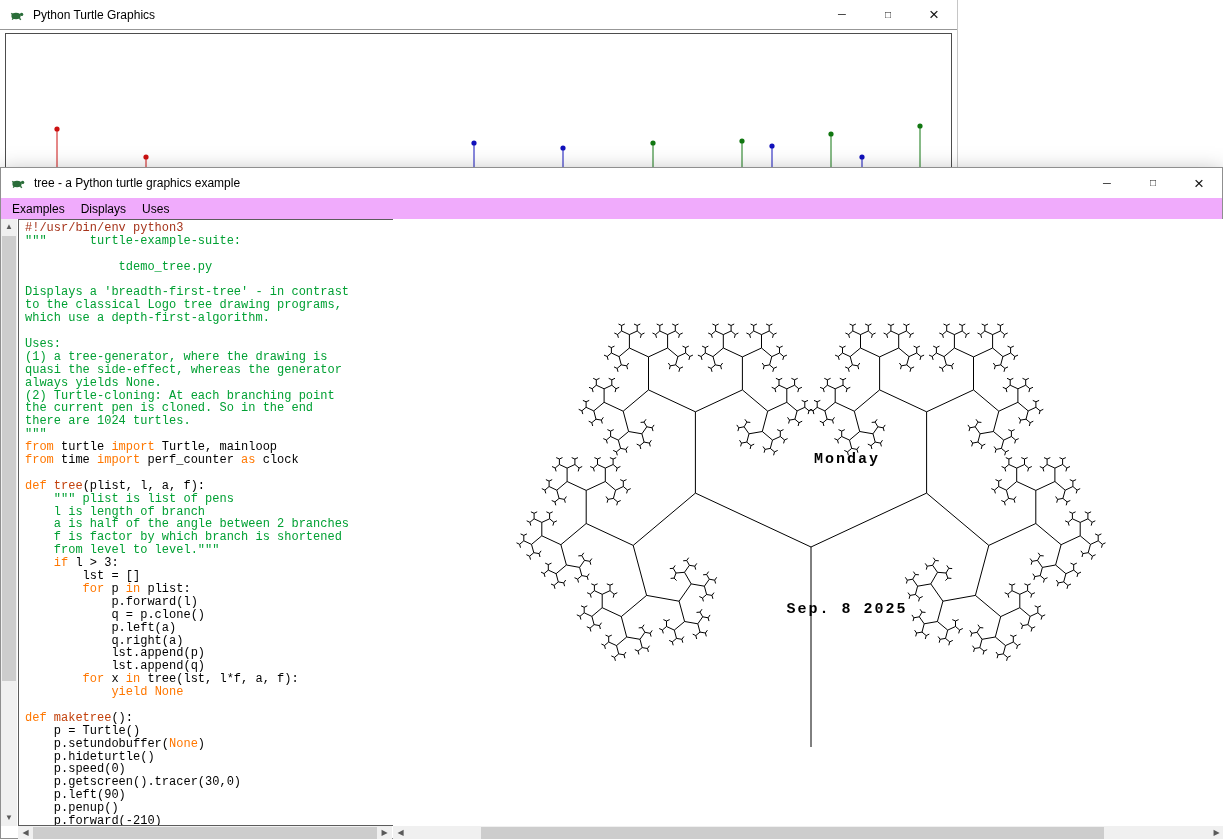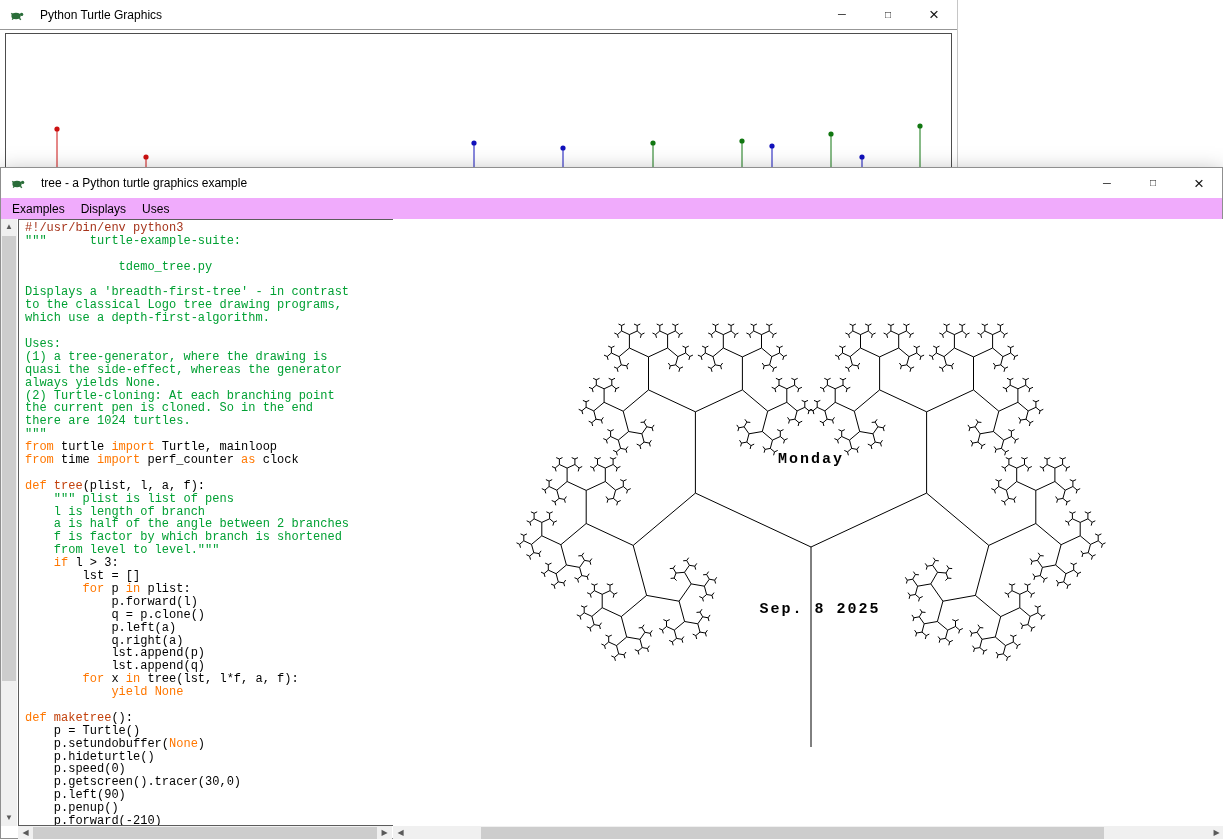--- a/index.html
+++ b/index.html
@@ -1,21 +1,21 @@
 <!DOCTYPE html>
 <html><head>
 <meta charset="utf-8">
 <style>
   *{margin:0;padding:0;box-sizing:border-box;}
   html,body{width:1223px;height:839px;overflow:hidden;}
   body{position:relative;background:#ffffff;font-family:"Liberation Sans",sans-serif;}
 
   .window{position:absolute;background:#fff;}
 
-  .titlebar{height:30px;display:flex;align-items:center;position:relative;background:#fff;gap:7px;}
+  .titlebar{height:30px;display:flex;align-items:center;position:relative;background:#fff;}
   .titlebar-icon{width:16px;height:16px;margin-left:9px;flex:0 0 auto;}
   .titlebar-title{font-size:12px;color:#000;margin-left:8px;flex:1;white-space:nowrap;overflow:hidden;}
   .win-controls{display:flex;height:100%;flex:0 0 auto;}
   .win-btn{width:46px;height:100%;display:flex;align-items:center;justify-content:center;color:#111;cursor:default;}
   .win-btn .glyph{font-size:11px;line-height:1;}
   .win-btn.close .glyph{font-size:17px;}
   .win-btn.max .glyph{font-size:10px;}
 
   
   #bg-window{left:0;top:0;width:958px;height:400px;border-right:1px solid #c6c6c6;}
@@ -36,21 +36,21 @@
   #code-vscroll .sb-btn.top{top:0;}
   #code-vscroll .sb-btn.bottom{bottom:0;}
   #code-vthumb{position:absolute;left:1px;width:14px;top:17px;height:445px;background:#cdcdcd;}
 
   #code-pane{position:absolute;left:17px;top:51px;width:450px;height:607px;background:#fff;border:1px solid #5c5c5c;overflow:hidden;}
   #code-lines{position:absolute;left:6px;top:2px;font-family:"Liberation Mono","DejaVu Sans Mono",monospace;font-size:12px;line-height:12.9px;white-space:pre;color:#000;}
   .code-line{height:12.9px;}
 
   #canvas-pane{position:absolute;left:392px;top:51px;width:831px;height:607px;background:#fff;overflow:hidden;}
   #tree-svg{position:absolute;left:0;top:0;}
-  .canvas-label{position:absolute;transform:translate(-50%,-50%);font-family:"Liberation Mono","DejaVu Sans Mono",monospace;font-weight:bold;font-size:15px;letter-spacing:2px;color:#000;white-space:nowrap;}
+  .canvas-label{position:absolute;transform:translate(-50%,-50%);font-family:"Liberation Mono","DejaVu Sans Mono",monospace;font-weight:bold;font-size:15px;letter-spacing:2px;color:#000;white-space:nowrap;margin-left:36px;}
 
   .hscroll{position:absolute;top:658px;height:14px;background:#f0f0f0;}
   #code-hscroll{left:17px;width:374px;}
   #canvas-hscroll{left:392px;width:831px;}
   .hscroll .sb-btn{width:15px;height:14px;top:0;}
   .hscroll .sb-btn.left{left:0;}
   .hscroll .sb-btn.right{right:0;}
   .hthumb{position:absolute;top:1px;height:12px;background:#cdcdcd;}
   #code-hthumb{left:15px;right:15px;}
   #canvas-hthumb{left:88px;width:623px;}
@@ -175,21 +175,21 @@
 
   <div id="code-pane">
     <div id="code-lines"><div class="code-line"><span class="tok-c">#!/usr/bin/env python3</span></div><div class="code-line"><span class="tok-s">"""      turtle-example-suite:</span></div><div class="code-line">&nbsp;</div><div class="code-line"><span class="tok-s">             tdemo_tree.py</span></div><div class="code-line">&nbsp;</div><div class="code-line"><span class="tok-s">Displays a 'breadth-first-tree' - in contrast</span></div><div class="code-line"><span class="tok-s">to the classical Logo tree drawing programs,</span></div><div class="code-line"><span class="tok-s">which use a depth-first-algorithm.</span></div><div class="code-line">&nbsp;</div><div class="code-line"><span class="tok-s">Uses:</span></div><div class="code-line"><span class="tok-s">(1) a tree-generator, where the drawing is</span></div><div class="code-line"><span class="tok-s">quasi the side-effect, whereas the generator</span></div><div class="code-line"><span class="tok-s">always yields None.</span></div><div class="code-line"><span class="tok-s">(2) Turtle-cloning: At each branching point</span></div><div class="code-line"><span class="tok-s">the current pen is cloned. So in the end</span></div><div class="code-line"><span class="tok-s">there are 1024 turtles.</span></div><div class="code-line"><span class="tok-s">"""</span></div><div class="code-line"><span class="tok-k">from</span><span class="tok-p"> turtle </span><span class="tok-k">import</span><span class="tok-p"> Turtle, mainloop</span></div><div class="code-line"><span class="tok-k">from</span><span class="tok-p"> time </span><span class="tok-k">import</span><span class="tok-p"> perf_counter </span><span class="tok-k">as</span><span class="tok-p"> clock</span></div><div class="code-line">&nbsp;</div><div class="code-line"><span class="tok-k">def</span><span class="tok-p"> </span><span class="tok-d">tree</span><span class="tok-p">(plist, l, a, f):</span></div><div class="code-line"><span class="tok-p">    </span><span class="tok-s">""" plist is list of pens</span></div><div class="code-line"><span class="tok-s">    l is length of branch</span></div><div class="code-line"><span class="tok-s">    a is half of the angle between 2 branches</span></div><div class="code-line"><span class="tok-s">    f is factor by which branch is shortened</span></div><div class="code-line"><span class="tok-s">    from level to level."""</span></div><div class="code-line"><span class="tok-p">    </span><span class="tok-k">if</span><span class="tok-p"> l &gt; 3:</span></div><div class="code-line"><span class="tok-p">        lst = []</span></div><div class="code-line"><span class="tok-p">        </span><span class="tok-k">for</span><span class="tok-p"> p </span><span class="tok-k">in</span><span class="tok-p"> plist:</span></div><div class="code-line"><span class="tok-p">            p.forward(l)</span></div><div class="code-line"><span class="tok-p">            q = p.clone()</span></div><div class="code-line"><span class="tok-p">            p.left(a)</span></div><div class="code-line"><span class="tok-p">            q.right(a)</span></div><div class="code-line"><span class="tok-p">            lst.append(p)</span></div><div class="code-line"><span class="tok-p">            lst.append(q)</span></div><div class="code-line"><span class="tok-p">        </span><span class="tok-k">for</span><span class="tok-p"> x </span><span class="tok-k">in</span><span class="tok-p"> tree(lst, l*f, a, f):</span></div><div class="code-line"><span class="tok-p">            </span><span class="tok-k">yield</span><span class="tok-p"> </span><span class="tok-k">None</span></div><div class="code-line">&nbsp;</div><div class="code-line"><span class="tok-k">def</span><span class="tok-p"> </span><span class="tok-d">maketree</span><span class="tok-p">():</span></div><div class="code-line"><span class="tok-p">    p = Turtle()</span></div><div class="code-line"><span class="tok-p">    p.setundobuffer(</span><span class="tok-k">None</span><span class="tok-p">)</span></div><div class="code-line"><span class="tok-p">    p.hideturtle()</span></div><div class="code-line"><span class="tok-p">    p.speed(0)</span></div><div class="code-line"><span class="tok-p">    p.getscreen().tracer(30,0)</span></div><div class="code-line"><span class="tok-p">    p.left(90)</span></div><div class="code-line"><span class="tok-p">    p.penup()</span></div><div class="code-line"><span class="tok-p">    p.forward(-210)</span></div></div>
   </div>
 
   <div id="canvas-pane">
     <svg id="tree-svg" width="831" height="607">
       <path id="tree-path" fill="none" stroke-width="1" d="M418.0 528.0L418.0 328.0M418.0 328.0L302.4 274.1M302.4 274.1L240.2 326.4M240.2 326.4L253.6 376.4M253.6 376.4L286.1 382.2M286.1 382.2L298.2 364.9M298.2 364.9L291.5 353.3M291.5 353.3L283.0 354.0M283.0 354.0L281.1 359.1M281.1 359.1L283.6 361.6M281.1 359.1L277.6 359.4M283.0 354.0L280.2 349.3M280.2 349.3L276.8 349.6M280.2 349.3L282.2 346.4M291.5 353.3L296.4 346.3M296.4 346.3L293.7 341.5M293.7 341.5L290.2 341.8M293.7 341.5L295.7 338.7M296.4 346.3L301.8 347.2M301.8 347.2L303.8 344.4M301.8 347.2L302.7 350.6M298.2 364.9L311.4 367.2M311.4 367.2L316.3 360.2M316.3 360.2L313.6 355.5M313.6 355.5L310.1 355.8M313.6 355.5L315.6 352.6M316.3 360.2L321.7 361.2M321.7 361.2L323.7 358.3M321.7 361.2L322.6 364.5M311.4 367.2L313.6 375.5M313.6 375.5L319.0 376.4M319.0 376.4L321.0 373.6M319.0 376.4L319.9 379.8M313.6 375.5L309.5 379.0M309.5 379.0L310.4 382.4M309.5 379.0L306.3 377.5M286.1 382.2L291.6 402.5M291.6 402.5L304.8 404.8M304.8 404.8L309.7 397.8M309.7 397.8L307.0 393.1M307.0 393.1L303.5 393.4M307.0 393.1L309.0 390.2M309.7 397.8L315.1 398.8M315.1 398.8L317.1 395.9M315.1 398.8L316.0 402.1M304.8 404.8L307.0 413.1M307.0 413.1L312.4 414.0M312.4 414.0L314.4 411.2M312.4 414.0L313.3 417.4M307.0 413.1L302.8 416.6M302.8 416.6L303.7 420.0M302.8 416.6L299.7 415.1M291.6 402.5L281.3 411.1M281.3 411.1L283.5 419.4M283.5 419.4L288.9 420.3M288.9 420.3L290.9 417.5M288.9 420.3L289.8 423.7M283.5 419.4L279.3 422.9M279.3 422.9L280.2 426.3M279.3 422.9L276.2 421.4M281.3 411.1L273.5 407.5M273.5 407.5L269.4 411.0M269.4 411.0L270.3 414.4M269.4 411.0L266.2 409.5M273.5 407.5L273.5 402.0M273.5 402.0L270.4 400.6M273.5 402.0L276.7 400.6M253.6 376.4L228.3 397.6M228.3 397.6L233.7 418.0M233.7 418.0L247.0 420.3M247.0 420.3L251.9 413.3M251.9 413.3L249.1 408.6M249.1 408.6L245.7 408.9M249.1 408.6L251.1 405.7M251.9 413.3L257.2 414.3M257.2 414.3L259.2 411.4M257.2 414.3L258.1 417.6M247.0 420.3L249.2 428.6M249.2 428.6L254.5 429.5M254.5 429.5L256.5 426.7M254.5 429.5L255.4 432.9M249.2 428.6L245.0 432.1M245.0 432.1L245.9 435.5M245.0 432.1L241.8 430.6M233.7 418.0L223.5 426.6M223.5 426.6L225.7 434.9M225.7 434.9L231.0 435.8M231.0 435.8L233.0 433.0M231.0 435.8L231.9 439.2M225.7 434.9L221.5 438.4M221.5 438.4L222.4 441.8M221.5 438.4L218.3 436.9M223.5 426.6L215.7 423.0M215.7 423.0L211.5 426.5M211.5 426.5L212.4 429.9M211.5 426.5L208.4 425.0M215.7 423.0L215.7 417.5M215.7 417.5L212.5 416.1M215.7 417.5L218.8 416.1M228.3 397.6L209.2 388.7M209.2 388.7L198.9 397.4M198.9 397.4L201.1 405.6M201.1 405.6L206.5 406.6M206.5 406.6L208.5 403.7M206.5 406.6L207.4 410.0M201.1 405.6L197.0 409.2M197.0 409.2L197.9 412.5M197.0 409.2L193.8 407.7M198.9 397.4L191.2 393.8M191.2 393.8L187.0 397.3M187.0 397.3L187.9 400.6M187.0 397.3L183.8 395.8M191.2 393.8L191.2 388.3M191.2 388.3L188.0 386.8M191.2 388.3L194.3 386.8M209.2 388.7L209.2 375.3M209.2 375.3L201.4 371.7M201.4 371.7L197.3 375.2M197.3 375.2L198.2 378.6M197.3 375.2L194.1 373.7M201.4 371.7L201.4 366.2M201.4 366.2L198.3 364.8M201.4 366.2L204.6 364.8M209.2 375.3L217.0 371.7M217.0 371.7L217.0 366.2M217.0 366.2L213.8 364.8M217.0 366.2L220.1 364.8M217.0 371.7L221.1 375.2M221.1 375.2L224.3 373.7M221.1 375.2L220.2 378.6M240.2 326.4L193.2 304.5M193.2 304.5L167.9 325.7M167.9 325.7L173.4 346.0M173.4 346.0L186.6 348.4M186.6 348.4L191.5 341.4M191.5 341.4L188.8 336.6M188.8 336.6L185.3 336.9M188.8 336.6L190.8 333.8M191.5 341.4L196.9 342.3M196.9 342.3L198.9 339.5M196.9 342.3L197.8 345.7M186.6 348.4L188.8 356.6M188.8 356.6L194.2 357.6M194.2 357.6L196.2 354.7M194.2 357.6L195.1 360.9M188.8 356.6L184.6 360.1M184.6 360.1L185.5 363.5M184.6 360.1L181.5 358.7M173.4 346.0L163.1 354.7M163.1 354.7L165.3 362.9M165.3 362.9L170.7 363.9M170.7 363.9L172.7 361.0M170.7 363.9L171.6 367.2M165.3 362.9L161.1 366.4M161.1 366.4L162.0 369.8M161.1 366.4L158.0 365.0M163.1 354.7L155.3 351.1M155.3 351.1L151.1 354.6M151.1 354.6L152.0 357.9M151.1 354.6L148.0 353.1M155.3 351.1L155.3 345.6M155.3 345.6L152.2 344.1M155.3 345.6L158.5 344.1M167.9 325.7L148.8 316.8M148.8 316.8L138.5 325.4M138.5 325.4L140.8 333.7M140.8 333.7L146.1 334.6M146.1 334.6L148.1 331.8M146.1 334.6L147.0 338.0M140.8 333.7L136.6 337.2M136.6 337.2L137.5 340.6M136.6 337.2L133.4 335.7M138.5 325.4L130.8 321.8M130.8 321.8L126.6 325.3M126.6 325.3L127.5 328.7M126.6 325.3L123.5 323.8M130.8 321.8L130.8 316.4M130.8 316.4L127.6 314.9M130.8 316.4L133.9 314.9M148.8 316.8L148.8 303.4M148.8 303.4L141.1 299.8M141.1 299.8L136.9 303.3M136.9 303.3L137.8 306.6M136.9 303.3L133.7 301.8M141.1 299.8L141.1 294.3M141.1 294.3L137.9 292.8M141.1 294.3L144.2 292.8M148.8 303.4L156.6 299.8M156.6 299.8L156.6 294.3M156.6 294.3L153.4 292.8M156.6 294.3L159.7 292.8M156.6 299.8L160.8 303.3M160.8 303.3L163.9 301.8M160.8 303.3L159.9 306.6M193.2 304.5L193.2 271.4M193.2 271.4L174.1 262.5M174.1 262.5L163.8 271.2M163.8 271.2L166.1 279.4M166.1 279.4L171.4 280.4M171.4 280.4L173.4 277.5M171.4 280.4L172.3 283.7M166.1 279.4L161.9 282.9M161.9 282.9L162.8 286.3M161.9 282.9L158.7 281.5M163.8 271.2L156.1 267.5M156.1 267.5L151.9 271.1M151.9 271.1L152.8 274.4M151.9 271.1L148.8 269.6M156.1 267.5L156.1 262.1M156.1 262.1L152.9 260.6M156.1 262.1L159.2 260.6M174.1 262.5L174.1 249.1M174.1 249.1L166.4 245.5M166.4 245.5L162.2 249.0M162.2 249.0L163.1 252.4M162.2 249.0L159.0 247.5M166.4 245.5L166.4 240.0M166.4 240.0L163.2 238.6M166.4 240.0L169.5 238.6M174.1 249.1L181.9 245.5M181.9 245.5L181.9 240.0M181.9 240.0L178.7 238.6M181.9 240.0L185.0 238.6M181.9 245.5L186.1 249.0M186.1 249.0L189.2 247.5M186.1 249.0L185.2 252.4M193.2 271.4L212.3 262.5M212.3 262.5L212.3 249.1M212.3 249.1L204.5 245.5M204.5 245.5L200.4 249.0M200.4 249.0L201.3 252.4M200.4 249.0L197.2 247.5M204.5 245.5L204.5 240.0M204.5 240.0L201.4 238.6M204.5 240.0L207.7 238.6M212.3 249.1L220.1 245.5M220.1 245.5L220.1 240.0M220.1 240.0L216.9 238.6M220.1 240.0L223.2 238.6M220.1 245.5L224.2 249.0M224.2 249.0L227.4 247.5M224.2 249.0L223.3 252.4M212.3 262.5L222.6 271.2M222.6 271.2L230.3 267.5M230.3 267.5L230.3 262.1M230.3 262.1L227.2 260.6M230.3 262.1L233.5 260.6M230.3 267.5L234.5 271.1M234.5 271.1L237.7 269.6M234.5 271.1L233.6 274.4M222.6 271.2L220.4 279.4M220.4 279.4L224.6 282.9M224.6 282.9L227.7 281.5M224.6 282.9L223.7 286.3M220.4 279.4L215.0 280.4M215.0 280.4L214.1 283.7M215.0 280.4L213.0 277.5M302.4 274.1L302.4 192.8M302.4 192.8L255.5 170.9M255.5 170.9L230.2 192.2M230.2 192.2L235.6 212.5M235.6 212.5L248.9 214.8M248.9 214.8L253.8 207.8M253.8 207.8L251.0 203.1M251.0 203.1L247.6 203.4M251.0 203.1L253.0 200.3M253.8 207.8L259.1 208.8M259.1 208.8L261.1 205.9M259.1 208.8L260.0 212.1M248.9 214.8L251.1 223.1M251.1 223.1L256.4 224.1M256.4 224.1L258.4 221.2M256.4 224.1L257.3 227.4M251.1 223.1L246.9 226.6M246.9 226.6L247.8 230.0M246.9 226.6L243.7 225.1M235.6 212.5L225.3 221.1M225.3 221.1L227.6 229.4M227.6 229.4L232.9 230.4M232.9 230.4L234.9 227.5M232.9 230.4L233.8 233.7M227.6 229.4L223.4 232.9M223.4 232.9L224.3 236.3M223.4 232.9L220.2 231.4M225.3 221.1L217.6 217.5M217.6 217.5L213.4 221.0M213.4 221.0L214.3 224.4M213.4 221.0L210.3 219.6M217.6 217.5L217.6 212.1M217.6 212.1L214.4 210.6M217.6 212.1L220.7 210.6M230.2 192.2L211.1 183.3M211.1 183.3L200.8 191.9M200.8 191.9L203.0 200.2M203.0 200.2L208.4 201.1M208.4 201.1L210.4 198.3M208.4 201.1L209.3 204.5M203.0 200.2L198.8 203.7M198.8 203.7L199.7 207.0M198.8 203.7L195.7 202.2M200.8 191.9L193.1 188.3M193.1 188.3L188.9 191.8M188.9 191.8L189.8 195.1M188.9 191.8L185.7 190.3M193.1 188.3L193.1 182.8M193.1 182.8L189.9 181.4M193.1 182.8L196.2 181.4M211.1 183.3L211.1 169.8M211.1 169.8L203.3 166.2M203.3 166.2L199.2 169.7M199.2 169.7L200.1 173.1M199.2 169.7L196.0 168.3M203.3 166.2L203.3 160.8M203.3 160.8L200.2 159.3M203.3 160.8L206.5 159.3M211.1 169.8L218.8 166.2M218.8 166.2L218.8 160.8M218.8 160.8L215.7 159.3M218.8 160.8L222.0 159.3M218.8 166.2L223.0 169.7M223.0 169.7L226.2 168.3M223.0 169.7L222.1 173.1M255.5 170.9L255.5 137.9M255.5 137.9L236.4 129.0M236.4 129.0L226.1 137.6M226.1 137.6L228.3 145.9M228.3 145.9L233.7 146.8M233.7 146.8L235.7 144.0M233.7 146.8L234.6 150.2M228.3 145.9L224.1 149.4M224.1 149.4L225.0 152.8M224.1 149.4L221.0 147.9M226.1 137.6L218.4 134.0M218.4 134.0L214.2 137.5M214.2 137.5L215.1 140.9M214.2 137.5L211.0 136.1M218.4 134.0L218.4 128.6M218.4 128.6L215.2 127.1M218.4 128.6L221.5 127.1M236.4 129.0L236.4 115.6M236.4 115.6L228.6 112.0M228.6 112.0L224.5 115.5M224.5 115.5L225.4 118.8M224.5 115.5L221.3 114.0M228.6 112.0L228.6 106.5M228.6 106.5L225.5 105.0M228.6 106.5L231.8 105.0M236.4 115.6L244.2 112.0M244.2 112.0L244.2 106.5M244.2 106.5L241.0 105.0M244.2 106.5L247.3 105.0M244.2 112.0L248.3 115.5M248.3 115.5L251.5 114.0M248.3 115.5L247.4 118.8M255.5 137.9L274.6 129.0M274.6 129.0L274.6 115.6M274.6 115.6L266.8 112.0M266.8 112.0L262.6 115.5M262.6 115.5L263.5 118.8M262.6 115.5L259.5 114.0M266.8 112.0L266.8 106.5M266.8 106.5L263.7 105.0M266.8 106.5L270.0 105.0M274.6 115.6L282.3 112.0M282.3 112.0L282.3 106.5M282.3 106.5L279.2 105.0M282.3 106.5L285.5 105.0M282.3 112.0L286.5 115.5M286.5 115.5L289.7 114.0M286.5 115.5L285.6 118.8M274.6 129.0L284.9 137.6M284.9 137.6L292.6 134.0M292.6 134.0L292.6 128.6M292.6 128.6L289.5 127.1M292.6 128.6L295.8 127.1M292.6 134.0L296.8 137.5M296.8 137.5L299.9 136.1M296.8 137.5L295.9 140.9M284.9 137.6L282.6 145.9M282.6 145.9L286.8 149.4M286.8 149.4L290.0 147.9M286.8 149.4L285.9 152.8M282.6 145.9L277.3 146.8M277.3 146.8L276.4 150.2M277.3 146.8L275.3 144.0M302.4 192.8L349.4 170.9M349.4 170.9L349.4 137.9M349.4 137.9L330.3 129.0M330.3 129.0L320.0 137.6M320.0 137.6L322.3 145.9M322.3 145.9L327.6 146.8M327.6 146.8L329.6 144.0M327.6 146.8L328.5 150.2M322.3 145.9L318.1 149.4M318.1 149.4L319.0 152.8M318.1 149.4L314.9 147.9M320.0 137.6L312.3 134.0M312.3 134.0L308.1 137.5M308.1 137.5L309.0 140.9M308.1 137.5L304.9 136.1M312.3 134.0L312.3 128.6M312.3 128.6L309.1 127.1M312.3 128.6L315.4 127.1M330.3 129.0L330.3 115.6M330.3 115.6L322.6 112.0M322.6 112.0L318.4 115.5M318.4 115.5L319.3 118.8M318.4 115.5L315.2 114.0M322.6 112.0L322.6 106.5M322.6 106.5L319.4 105.0M322.6 106.5L325.7 105.0M330.3 115.6L338.1 112.0M338.1 112.0L338.1 106.5M338.1 106.5L334.9 105.0M338.1 106.5L341.2 105.0M338.1 112.0L342.3 115.5M342.3 115.5L345.4 114.0M342.3 115.5L341.4 118.8M349.4 137.9L368.5 129.0M368.5 129.0L368.5 115.6M368.5 115.6L360.7 112.0M360.7 112.0L356.6 115.5M356.6 115.5L357.5 118.8M356.6 115.5L353.4 114.0M360.7 112.0L360.7 106.5M360.7 106.5L357.6 105.0M360.7 106.5L363.9 105.0M368.5 115.6L376.2 112.0M376.2 112.0L376.2 106.5M376.2 106.5L373.1 105.0M376.2 106.5L379.4 105.0M376.2 112.0L380.4 115.5M380.4 115.5L383.6 114.0M380.4 115.5L379.5 118.8M368.5 129.0L378.8 137.6M378.8 137.6L386.5 134.0M386.5 134.0L386.5 128.6M386.5 128.6L383.4 127.1M386.5 128.6L389.7 127.1M386.5 134.0L390.7 137.5M390.7 137.5L393.9 136.1M390.7 137.5L389.8 140.9M378.8 137.6L376.6 145.9M376.6 145.9L380.7 149.4M380.7 149.4L383.9 147.9M380.7 149.4L379.8 152.8M376.6 145.9L371.2 146.8M371.2 146.8L370.3 150.2M371.2 146.8L369.2 144.0M349.4 170.9L374.7 192.2M374.7 192.2L393.8 183.3M393.8 183.3L393.8 169.8M393.8 169.8L386.0 166.2M386.0 166.2L381.9 169.7M381.9 169.7L382.8 173.1M381.9 169.7L378.7 168.3M386.0 166.2L386.0 160.8M386.0 160.8L382.9 159.3M386.0 160.8L389.2 159.3M393.8 169.8L401.6 166.2M401.6 166.2L401.6 160.8M401.6 160.8L398.4 159.3M401.6 160.8L404.7 159.3M401.6 166.2L405.7 169.7M405.7 169.7L408.9 168.3M405.7 169.7L404.8 173.1M393.8 183.3L404.1 191.9M404.1 191.9L411.8 188.3M411.8 188.3L411.8 182.8M411.8 182.8L408.7 181.4M411.8 182.8L415.0 181.4M411.8 188.3L416.0 191.8M416.0 191.8L419.2 190.3M416.0 191.8L415.1 195.1M404.1 191.9L401.9 200.2M401.9 200.2L406.0 203.7M406.0 203.7L409.2 202.2M406.0 203.7L405.1 207.0M401.9 200.2L396.5 201.1M396.5 201.1L395.6 204.5M396.5 201.1L394.5 198.3M374.7 192.2L369.3 212.5M369.3 212.5L379.5 221.1M379.5 221.1L387.3 217.5M387.3 217.5L387.3 212.1M387.3 212.1L384.2 210.6M387.3 212.1L390.5 210.6M387.3 217.5L391.5 221.0M391.5 221.0L394.6 219.6M391.5 221.0L390.6 224.4M379.5 221.1L377.3 229.4M377.3 229.4L381.5 232.9M381.5 232.9L384.7 231.4M381.5 232.9L380.6 236.3M377.3 229.4L372.0 230.4M372.0 230.4L371.1 233.7M372.0 230.4L370.0 227.5M369.3 212.5L356.0 214.8M356.0 214.8L353.8 223.1M353.8 223.1L358.0 226.6M358.0 226.6L361.2 225.1M358.0 226.6L357.1 230.0M353.8 223.1L348.5 224.1M348.5 224.1L347.6 227.4M348.5 224.1L346.5 221.2M356.0 214.8L351.1 207.8M351.1 207.8L345.8 208.8M345.8 208.8L344.9 212.1M345.8 208.8L343.8 205.9M351.1 207.8L353.9 203.1M353.9 203.1L351.9 200.3M353.9 203.1L357.3 203.4M418.0 328.0L533.6 274.1M533.6 274.1L533.6 192.8M533.6 192.8L486.6 170.9M486.6 170.9L461.3 192.2M461.3 192.2L466.7 212.5M466.7 212.5L480.0 214.8M480.0 214.8L484.9 207.8M484.9 207.8L482.1 203.1M482.1 203.1L478.7 203.4M482.1 203.1L484.1 200.3M484.9 207.8L490.2 208.8M490.2 208.8L492.2 205.9M490.2 208.8L491.1 212.1M480.0 214.8L482.2 223.1M482.2 223.1L487.5 224.1M487.5 224.1L489.5 221.2M487.5 224.1L488.4 227.4M482.2 223.1L478.0 226.6M478.0 226.6L478.9 230.0M478.0 226.6L474.8 225.1M466.7 212.5L456.5 221.1M456.5 221.1L458.7 229.4M458.7 229.4L464.0 230.4M464.0 230.4L466.0 227.5M464.0 230.4L464.9 233.7M458.7 229.4L454.5 232.9M454.5 232.9L455.4 236.3M454.5 232.9L451.3 231.4M456.5 221.1L448.7 217.5M448.7 217.5L444.5 221.0M444.5 221.0L445.4 224.4M444.5 221.0L441.4 219.6M448.7 217.5L448.7 212.1M448.7 212.1L445.5 210.6M448.7 212.1L451.8 210.6M461.3 192.2L442.2 183.3M442.2 183.3L431.9 191.9M431.9 191.9L434.1 200.2M434.1 200.2L439.5 201.1M439.5 201.1L441.5 198.3M439.5 201.1L440.4 204.5M434.1 200.2L430.0 203.7M430.0 203.7L430.9 207.0M430.0 203.7L426.8 202.2M431.9 191.9L424.2 188.3M424.2 188.3L420.0 191.8M420.0 191.8L420.9 195.1M420.0 191.8L416.8 190.3M424.2 188.3L424.2 182.8M424.2 182.8L421.0 181.4M424.2 182.8L427.3 181.4M442.2 183.3L442.2 169.8M442.2 169.8L434.4 166.2M434.4 166.2L430.3 169.7M430.3 169.7L431.2 173.1M430.3 169.7L427.1 168.3M434.4 166.2L434.4 160.8M434.4 160.8L431.3 159.3M434.4 160.8L437.6 159.3M442.2 169.8L450.0 166.2M450.0 166.2L450.0 160.8M450.0 160.8L446.8 159.3M450.0 160.8L453.1 159.3M450.0 166.2L454.1 169.7M454.1 169.7L457.3 168.3M454.1 169.7L453.2 173.1M486.6 170.9L486.6 137.9M486.6 137.9L467.5 129.0M467.5 129.0L457.2 137.6M457.2 137.6L459.4 145.9M459.4 145.9L464.8 146.8M464.8 146.8L466.8 144.0M464.8 146.8L465.7 150.2M459.4 145.9L455.3 149.4M455.3 149.4L456.2 152.8M455.3 149.4L452.1 147.9M457.2 137.6L449.5 134.0M449.5 134.0L445.3 137.5M445.3 137.5L446.2 140.9M445.3 137.5L442.1 136.1M449.5 134.0L449.5 128.6M449.5 128.6L446.3 127.1M449.5 128.6L452.6 127.1M467.5 129.0L467.5 115.6M467.5 115.6L459.8 112.0M459.8 112.0L455.6 115.5M455.6 115.5L456.5 118.8M455.6 115.5L452.4 114.0M459.8 112.0L459.8 106.5M459.8 106.5L456.6 105.0M459.8 106.5L462.9 105.0M467.5 115.6L475.3 112.0M475.3 112.0L475.3 106.5M475.3 106.5L472.1 105.0M475.3 106.5L478.4 105.0M475.3 112.0L479.4 115.5M479.4 115.5L482.6 114.0M479.4 115.5L478.5 118.8M486.6 137.9L505.7 129.0M505.7 129.0L505.7 115.6M505.7 115.6L497.9 112.0M497.9 112.0L493.7 115.5M493.7 115.5L494.6 118.8M493.7 115.5L490.6 114.0M497.9 112.0L497.9 106.5M497.9 106.5L494.8 105.0M497.9 106.5L501.1 105.0M505.7 115.6L513.4 112.0M513.4 112.0L513.4 106.5M513.4 106.5L510.3 105.0M513.4 106.5L516.6 105.0M513.4 112.0L517.6 115.5M517.6 115.5L520.8 114.0M517.6 115.5L516.7 118.8M505.7 129.0L516.0 137.6M516.0 137.6L523.7 134.0M523.7 134.0L523.7 128.6M523.7 128.6L520.6 127.1M523.7 128.6L526.9 127.1M523.7 134.0L527.9 137.5M527.9 137.5L531.1 136.1M527.9 137.5L527.0 140.9M516.0 137.6L513.7 145.9M513.7 145.9L517.9 149.4M517.9 149.4L521.1 147.9M517.9 149.4L517.0 152.8M513.7 145.9L508.4 146.8M508.4 146.8L507.5 150.2M508.4 146.8L506.4 144.0M533.6 192.8L580.5 170.9M580.5 170.9L580.5 137.9M580.5 137.9L561.4 129.0M561.4 129.0L551.1 137.6M551.1 137.6L553.4 145.9M553.4 145.9L558.7 146.8M558.7 146.8L560.7 144.0M558.7 146.8L559.6 150.2M553.4 145.9L549.2 149.4M549.2 149.4L550.1 152.8M549.2 149.4L546.0 147.9M551.1 137.6L543.4 134.0M543.4 134.0L539.2 137.5M539.2 137.5L540.1 140.9M539.2 137.5L536.1 136.1M543.4 134.0L543.4 128.6M543.4 128.6L540.2 127.1M543.4 128.6L546.5 127.1M561.4 129.0L561.4 115.6M561.4 115.6L553.7 112.0M553.7 112.0L549.5 115.5M549.5 115.5L550.4 118.8M549.5 115.5L546.3 114.0M553.7 112.0L553.7 106.5M553.7 106.5L550.5 105.0M553.7 106.5L556.8 105.0M561.4 115.6L569.2 112.0M569.2 112.0L569.2 106.5M569.2 106.5L566.0 105.0M569.2 106.5L572.3 105.0M569.2 112.0L573.4 115.5M573.4 115.5L576.5 114.0M573.4 115.5L572.5 118.8M580.5 137.9L599.6 129.0M599.6 129.0L599.6 115.6M599.6 115.6L591.8 112.0M591.8 112.0L587.7 115.5M587.7 115.5L588.6 118.8M587.7 115.5L584.5 114.0M591.8 112.0L591.8 106.5M591.8 106.5L588.7 105.0M591.8 106.5L595.0 105.0M599.6 115.6L607.4 112.0M607.4 112.0L607.4 106.5M607.4 106.5L604.2 105.0M607.4 106.5L610.5 105.0M607.4 112.0L611.5 115.5M611.5 115.5L614.7 114.0M611.5 115.5L610.6 118.8M599.6 129.0L609.9 137.6M609.9 137.6L617.6 134.0M617.6 134.0L617.6 128.6M617.6 128.6L614.5 127.1M617.6 128.6L620.8 127.1M617.6 134.0L621.8 137.5M621.8 137.5L625.0 136.1M621.8 137.5L620.9 140.9M609.9 137.6L607.7 145.9M607.7 145.9L611.9 149.4M611.9 149.4L615.0 147.9M611.9 149.4L611.0 152.8M607.7 145.9L602.3 146.8M602.3 146.8L601.4 150.2M602.3 146.8L600.3 144.0M580.5 170.9L605.8 192.2M605.8 192.2L624.9 183.3M624.9 183.3L624.9 169.8M624.9 169.8L617.2 166.2M617.2 166.2L613.0 169.7M613.0 169.7L613.9 173.1M613.0 169.7L609.8 168.3M617.2 166.2L617.2 160.8M617.2 160.8L614.0 159.3M617.2 160.8L620.3 159.3M624.9 169.8L632.7 166.2M632.7 166.2L632.7 160.8M632.7 160.8L629.5 159.3M632.7 160.8L635.8 159.3M632.7 166.2L636.8 169.7M636.8 169.7L640.0 168.3M636.8 169.7L635.9 173.1M624.9 183.3L635.2 191.9M635.2 191.9L642.9 188.3M642.9 188.3L642.9 182.8M642.9 182.8L639.8 181.4M642.9 182.8L646.1 181.4M642.9 188.3L647.1 191.8M647.1 191.8L650.3 190.3M647.1 191.8L646.2 195.1M635.2 191.9L633.0 200.2M633.0 200.2L637.2 203.7M637.2 203.7L640.3 202.2M637.2 203.7L636.3 207.0M633.0 200.2L627.6 201.1M627.6 201.1L626.7 204.5M627.6 201.1L625.6 198.3M605.8 192.2L600.4 212.5M600.4 212.5L610.7 221.1M610.7 221.1L618.4 217.5M618.4 217.5L618.4 212.1M618.4 212.1L615.3 210.6M618.4 212.1L621.6 210.6M618.4 217.5L622.6 221.0M622.6 221.0L625.7 219.6M622.6 221.0L621.7 224.4M610.7 221.1L608.4 229.4M608.4 229.4L612.6 232.9M612.6 232.9L615.8 231.4M612.6 232.9L611.7 236.3M608.4 229.4L603.1 230.4M603.1 230.4L602.2 233.7M603.1 230.4L601.1 227.5M600.4 212.5L587.1 214.8M587.1 214.8L584.9 223.1M584.9 223.1L589.1 226.6M589.1 226.6L592.3 225.1M589.1 226.6L588.2 230.0M584.9 223.1L579.6 224.1M579.6 224.1L578.7 227.4M579.6 224.1L577.6 221.2M587.1 214.8L582.2 207.8M582.2 207.8L576.9 208.8M576.9 208.8L576.0 212.1M576.9 208.8L574.9 205.9M582.2 207.8L585.0 203.1M585.0 203.1L583.0 200.3M585.0 203.1L588.4 203.4M533.6 274.1L595.8 326.4M595.8 326.4L642.8 304.5M642.8 304.5L642.8 271.4M642.8 271.4L623.7 262.5M623.7 262.5L613.4 271.2M613.4 271.2L615.6 279.4M615.6 279.4L621.0 280.4M621.0 280.4L623.0 277.5M621.0 280.4L621.9 283.7M615.6 279.4L611.4 282.9M611.4 282.9L612.3 286.3M611.4 282.9L608.3 281.5M613.4 271.2L605.7 267.5M605.7 267.5L601.5 271.1M601.5 271.1L602.4 274.4M601.5 271.1L598.3 269.6M605.7 267.5L605.7 262.1M605.7 262.1L602.5 260.6M605.7 262.1L608.8 260.6M623.7 262.5L623.7 249.1M623.7 249.1L615.9 245.5M615.9 245.5L611.8 249.0M611.8 249.0L612.7 252.4M611.8 249.0L608.6 247.5M615.9 245.5L615.9 240.0M615.9 240.0L612.8 238.6M615.9 240.0L619.1 238.6M623.7 249.1L631.5 245.5M631.5 245.5L631.5 240.0M631.5 240.0L628.3 238.6M631.5 240.0L634.6 238.6M631.5 245.5L635.6 249.0M635.6 249.0L638.8 247.5M635.6 249.0L634.7 252.4M642.8 271.4L661.9 262.5M661.9 262.5L661.9 249.1M661.9 249.1L654.1 245.5M654.1 245.5L649.9 249.0M649.9 249.0L650.8 252.4M649.9 249.0L646.8 247.5M654.1 245.5L654.1 240.0M654.1 240.0L651.0 238.6M654.1 240.0L657.3 238.6M661.9 249.1L669.6 245.5M669.6 245.5L669.6 240.0M669.6 240.0L666.5 238.6M669.6 240.0L672.8 238.6M669.6 245.5L673.8 249.0M673.8 249.0L677.0 247.5M673.8 249.0L672.9 252.4M661.9 262.5L672.2 271.2M672.2 271.2L679.9 267.5M679.9 267.5L679.9 262.1M679.9 262.1L676.8 260.6M679.9 262.1L683.1 260.6M679.9 267.5L684.1 271.1M684.1 271.1L687.2 269.6M684.1 271.1L683.2 274.4M672.2 271.2L669.9 279.4M669.9 279.4L674.1 282.9M674.1 282.9L677.3 281.5M674.1 282.9L673.2 286.3M669.9 279.4L664.6 280.4M664.6 280.4L663.7 283.7M664.6 280.4L662.6 277.5M642.8 304.5L668.1 325.7M668.1 325.7L687.2 316.8M687.2 316.8L687.2 303.4M687.2 303.4L679.4 299.8M679.4 299.8L675.2 303.3M675.2 303.3L676.1 306.6M675.2 303.3L672.1 301.8M679.4 299.8L679.4 294.3M679.4 294.3L676.3 292.8M679.4 294.3L682.6 292.8M687.2 303.4L694.9 299.8M694.9 299.8L694.9 294.3M694.9 294.3L691.8 292.8M694.9 294.3L698.1 292.8M694.9 299.8L699.1 303.3M699.1 303.3L702.3 301.8M699.1 303.3L698.2 306.6M687.2 316.8L697.5 325.4M697.5 325.4L705.2 321.8M705.2 321.8L705.2 316.4M705.2 316.4L702.1 314.9M705.2 316.4L708.4 314.9M705.2 321.8L709.4 325.3M709.4 325.3L712.5 323.8M709.4 325.3L708.5 328.7M697.5 325.4L695.2 333.7M695.2 333.7L699.4 337.2M699.4 337.2L702.6 335.7M699.4 337.2L698.5 340.6M695.2 333.7L689.9 334.6M689.9 334.6L689.0 338.0M689.9 334.6L687.9 331.8M668.1 325.7L662.6 346.0M662.6 346.0L672.9 354.7M672.9 354.7L680.7 351.1M680.7 351.1L680.7 345.6M680.7 345.6L677.5 344.1M680.7 345.6L683.8 344.1M680.7 351.1L684.9 354.6M684.9 354.6L688.0 353.1M684.9 354.6L684.0 357.9M672.9 354.7L670.7 362.9M670.7 362.9L674.9 366.4M674.9 366.4L678.0 365.0M674.9 366.4L674.0 369.8M670.7 362.9L665.3 363.9M665.3 363.9L664.4 367.2M665.3 363.9L663.3 361.0M662.6 346.0L649.4 348.4M649.4 348.4L647.2 356.6M647.2 356.6L651.4 360.1M651.4 360.1L654.5 358.7M651.4 360.1L650.5 363.5M647.2 356.6L641.8 357.6M641.8 357.6L640.9 360.9M641.8 357.6L639.8 354.7M649.4 348.4L644.5 341.4M644.5 341.4L639.1 342.3M639.1 342.3L638.2 345.7M639.1 342.3L637.1 339.5M644.5 341.4L647.2 336.6M647.2 336.6L645.2 333.8M647.2 336.6L650.7 336.9M595.8 326.4L582.4 376.4M582.4 376.4L607.7 397.6M607.7 397.6L626.8 388.7M626.8 388.7L626.8 375.3M626.8 375.3L619.0 371.7M619.0 371.7L614.9 375.2M614.9 375.2L615.8 378.6M614.9 375.2L611.7 373.7M619.0 371.7L619.0 366.2M619.0 366.2L615.9 364.8M619.0 366.2L622.2 364.8M626.8 375.3L634.6 371.7M634.6 371.7L634.6 366.2M634.6 366.2L631.4 364.8M634.6 366.2L637.7 364.8M634.6 371.7L638.7 375.2M638.7 375.2L641.9 373.7M638.7 375.2L637.8 378.6M626.8 388.7L637.1 397.4M637.1 397.4L644.8 393.8M644.8 393.8L644.8 388.3M644.8 388.3L641.7 386.8M644.8 388.3L648.0 386.8M644.8 393.8L649.0 397.3M649.0 397.3L652.2 395.8M649.0 397.3L648.1 400.6M637.1 397.4L634.9 405.6M634.9 405.6L639.0 409.2M639.0 409.2L642.2 407.7M639.0 409.2L638.1 412.5M634.9 405.6L629.5 406.6M629.5 406.6L628.6 410.0M629.5 406.6L627.5 403.7M607.7 397.6L602.3 418.0M602.3 418.0L612.5 426.6M612.5 426.6L620.3 423.0M620.3 423.0L620.3 417.5M620.3 417.5L617.2 416.1M620.3 417.5L623.5 416.1M620.3 423.0L624.5 426.5M624.5 426.5L627.6 425.0M624.5 426.5L623.6 429.9M612.5 426.6L610.3 434.9M610.3 434.9L614.5 438.4M614.5 438.4L617.7 436.9M614.5 438.4L613.6 441.8M610.3 434.9L605.0 435.8M605.0 435.8L604.1 439.2M605.0 435.8L603.0 433.0M602.3 418.0L589.0 420.3M589.0 420.3L586.8 428.6M586.8 428.6L591.0 432.1M591.0 432.1L594.2 430.6M591.0 432.1L590.1 435.5M586.8 428.6L581.5 429.5M581.5 429.5L580.6 432.9M581.5 429.5L579.5 426.7M589.0 420.3L584.1 413.3M584.1 413.3L578.8 414.3M578.8 414.3L577.9 417.6M578.8 414.3L576.8 411.4M584.1 413.3L586.9 408.6M586.9 408.6L584.9 405.7M586.9 408.6L590.3 408.9M582.4 376.4L549.9 382.2M549.9 382.2L544.4 402.5M544.4 402.5L554.7 411.1M554.7 411.1L562.5 407.5M562.5 407.5L562.5 402.0M562.5 402.0L559.3 400.6M562.5 402.0L565.6 400.6M562.5 407.5L566.6 411.0M566.6 411.0L569.8 409.5M566.6 411.0L565.7 414.4M554.7 411.1L552.5 419.4M552.5 419.4L556.7 422.9M556.7 422.9L559.8 421.4M556.7 422.9L555.8 426.3M552.5 419.4L547.1 420.3M547.1 420.3L546.2 423.7M547.1 420.3L545.1 417.5M544.4 402.5L531.2 404.8M531.2 404.8L529.0 413.1M529.0 413.1L533.2 416.6M533.2 416.6L536.3 415.1M533.2 416.6L532.3 420.0M529.0 413.1L523.6 414.0M523.6 414.0L522.7 417.4M523.6 414.0L521.6 411.2M531.2 404.8L526.3 397.8M526.3 397.8L520.9 398.8M520.9 398.8L520.0 402.1M520.9 398.8L518.9 395.9M526.3 397.8L529.0 393.1M529.0 393.1L527.0 390.2M529.0 393.1L532.5 393.4M549.9 382.2L537.8 364.9M537.8 364.9L524.6 367.2M524.6 367.2L522.4 375.5M522.4 375.5L526.5 379.0M526.5 379.0L529.7 377.5M526.5 379.0L525.6 382.4M522.4 375.5L517.0 376.4M517.0 376.4L516.1 379.8M517.0 376.4L515.0 373.6M524.6 367.2L519.7 360.2M519.7 360.2L514.3 361.2M514.3 361.2L513.4 364.5M514.3 361.2L512.3 358.3M519.7 360.2L522.4 355.5M522.4 355.5L520.4 352.6M522.4 355.5L525.9 355.8M537.8 364.9L544.5 353.3M544.5 353.3L539.6 346.3M539.6 346.3L534.2 347.2M534.2 347.2L533.3 350.6M534.2 347.2L532.2 344.4M539.6 346.3L542.3 341.5M542.3 341.5L540.3 338.7M542.3 341.5L545.8 341.8M544.5 353.3L553.0 354.0M553.0 354.0L555.8 349.3M555.8 349.3L553.8 346.4M555.8 349.3L559.2 349.6M553.0 354.0L554.9 359.1M554.9 359.1L558.4 359.4M554.9 359.1L552.4 361.6" stroke="#000000"></path>
     </svg>
   <div class="canvas-label" style="left: 418px; top: 240px;">Monday</div>
-      <div class="canvas-label" style="left: 427px; top: 390px;">Sep. 8 2025</div>
+      <div class="canvas-label" style="left: 418px; top: 390px;">Sep. 8 2025</div>
     </div>
 
   <div id="code-hscroll" class="hscroll">
     <div class="sb-btn left">
         <span class="sb-arrow">◀</span>
       </div>
     <div id="code-hthumb" class="hthumb"></div>
     <div class="sb-btn right">
         <span class="sb-arrow">▶</span>
       </div>

